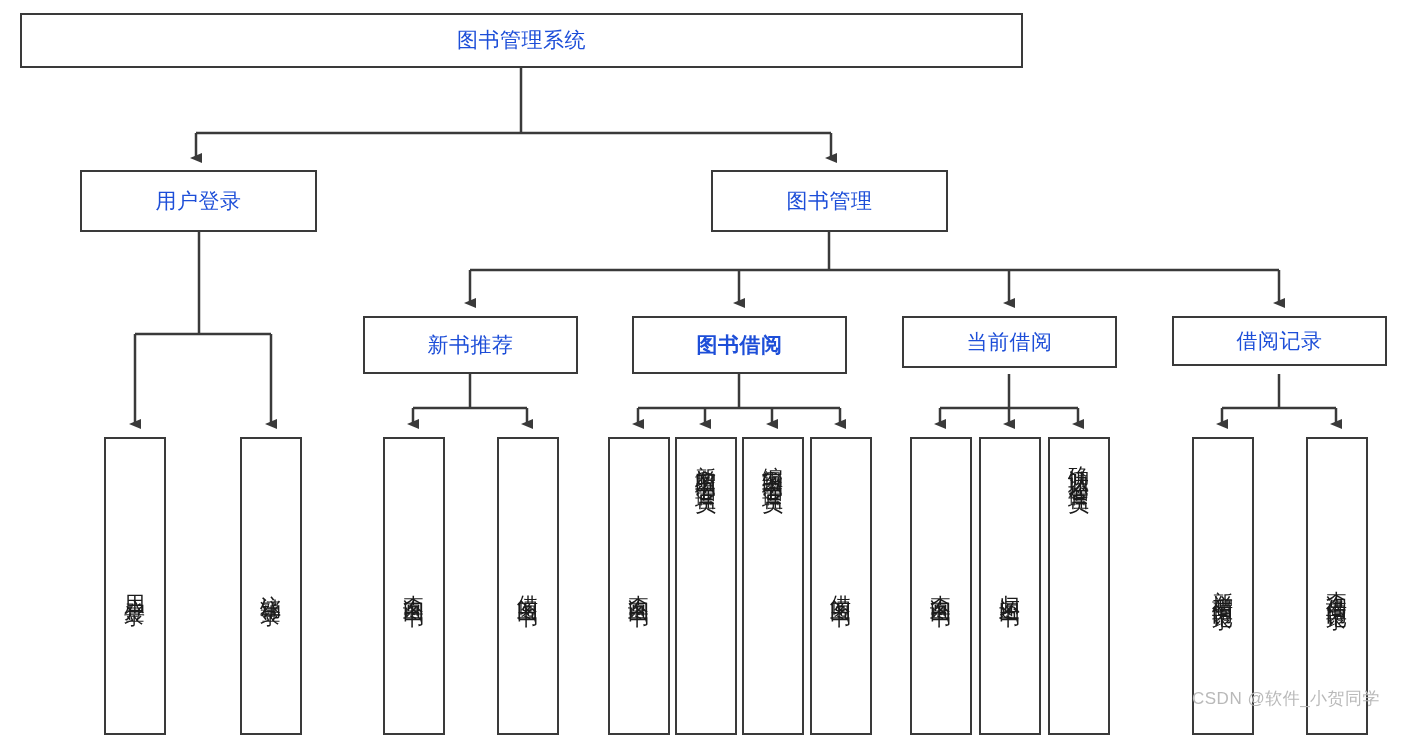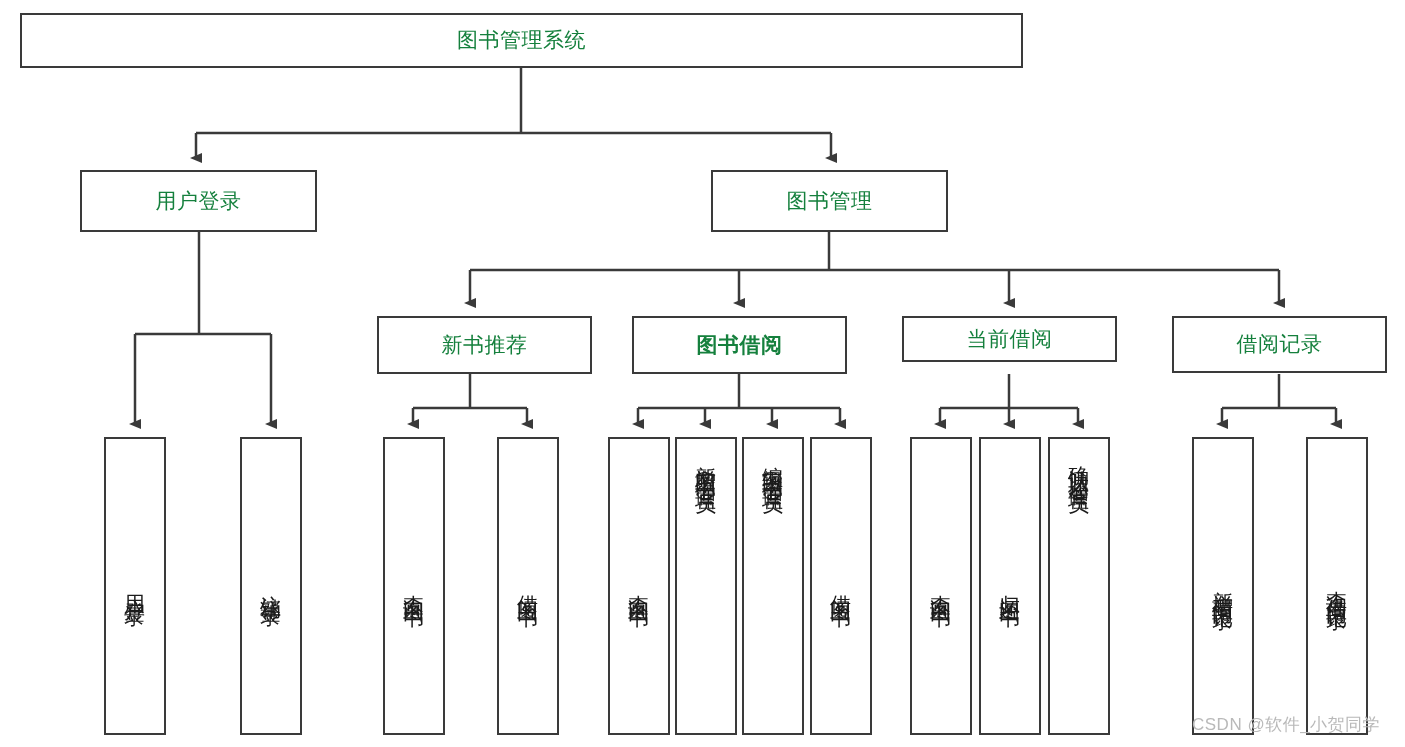--- a/index.html
+++ b/index.html
@@ -32,21 +32,21 @@
     display: flex;
     align-items: center;
     justify-content: center;
     color: #1b1b1b;
   }
   .nodebox .lbl {
     font-size: 21px;
     line-height: 1.15;
     letter-spacing: 0.5px;
     white-space: nowrap;
-    color: #15803d;
+    color: #1d4ed8;
   }
   .leafbox {
     position: absolute;
     box-sizing: border-box;
     background: #ffffff;
     border: 2px solid #3a3a3a;
     display: flex;
     align-items: flex-start;
     justify-content: center;
     padding-top: 10px;
@@ -132,30 +132,30 @@
     <span class="lbl">图书管理系统</span>
   </div>
 
   <div class="nodebox" style="left:80px; top:170px; width:237px; height:62px;">
     <span class="lbl">用户登录</span>
   </div>
   <div class="nodebox" style="left:711px; top:170px; width:237px; height:62px;align-items:center;">
     <span class="lbl">图书管理</span>
   </div>
 
-  <div class="nodebox" style="left:377px; top:316px; width:215px; height:58px;">
+  <div class="nodebox" style="left:363px; top:316px; width:215px; height:58px;">
     <span class="lbl">新书推荐</span>
   </div>
   <div class="nodebox" style="left:632px; top:316px; width:215px; height:58px;font-weight:bold;">
     <span class="lbl">图书借阅</span>
   </div>
-  <div class="nodebox" style="left:902px; top:316px; width:215px; height:46px;text-align:center;">
+  <div class="nodebox" style="left:902px; top:316px; width:215px; height:52px;text-align:center;">
     <span class="lbl">当前借阅</span>
   </div>
-  <div class="nodebox" style="left:1172px; top:316px; width:215px; height:57px;align-items:center;">
+  <div class="nodebox" style="left:1172px; top:316px; width:215px; height:50px;align-items:center;">
     <span class="lbl">借阅记录</span>
   </div>
 
   <div class="leafbox center-v" style="left:104px; top:437px; width:62px; height:298px;">
     <span class="vlbl">用户登录</span>
   </div>
   <div class="leafbox center-v" style="left:240px; top:437px; width:62px; height:298px;">
     <span class="vlbl">注销登录</span>
   </div>
 
@@ -189,15 +189,15 @@
     <span class="vlbl">确认归还（管理员）</span>
   </div>
 
   <div class="leafbox center-v" style="left:1192px; top:437px; width:62px; height:298px;">
     <span class="vlbl">新增借阅记录</span>
   </div>
   <div class="leafbox center-v" style="left:1306px; top:437px; width:62px; height:298px;">
     <span class="vlbl">查询借阅记录</span>
   </div>
 
-  <div class="watermark" style="left:1192px; top:687px;margin-top:26px;">CSDN @软件_小贺同学</div>
+  <div class="watermark" style="left:1192px; top:687px;">CSDN @软件_小贺同学</div>
 
 </div>
 
 </body></html>

